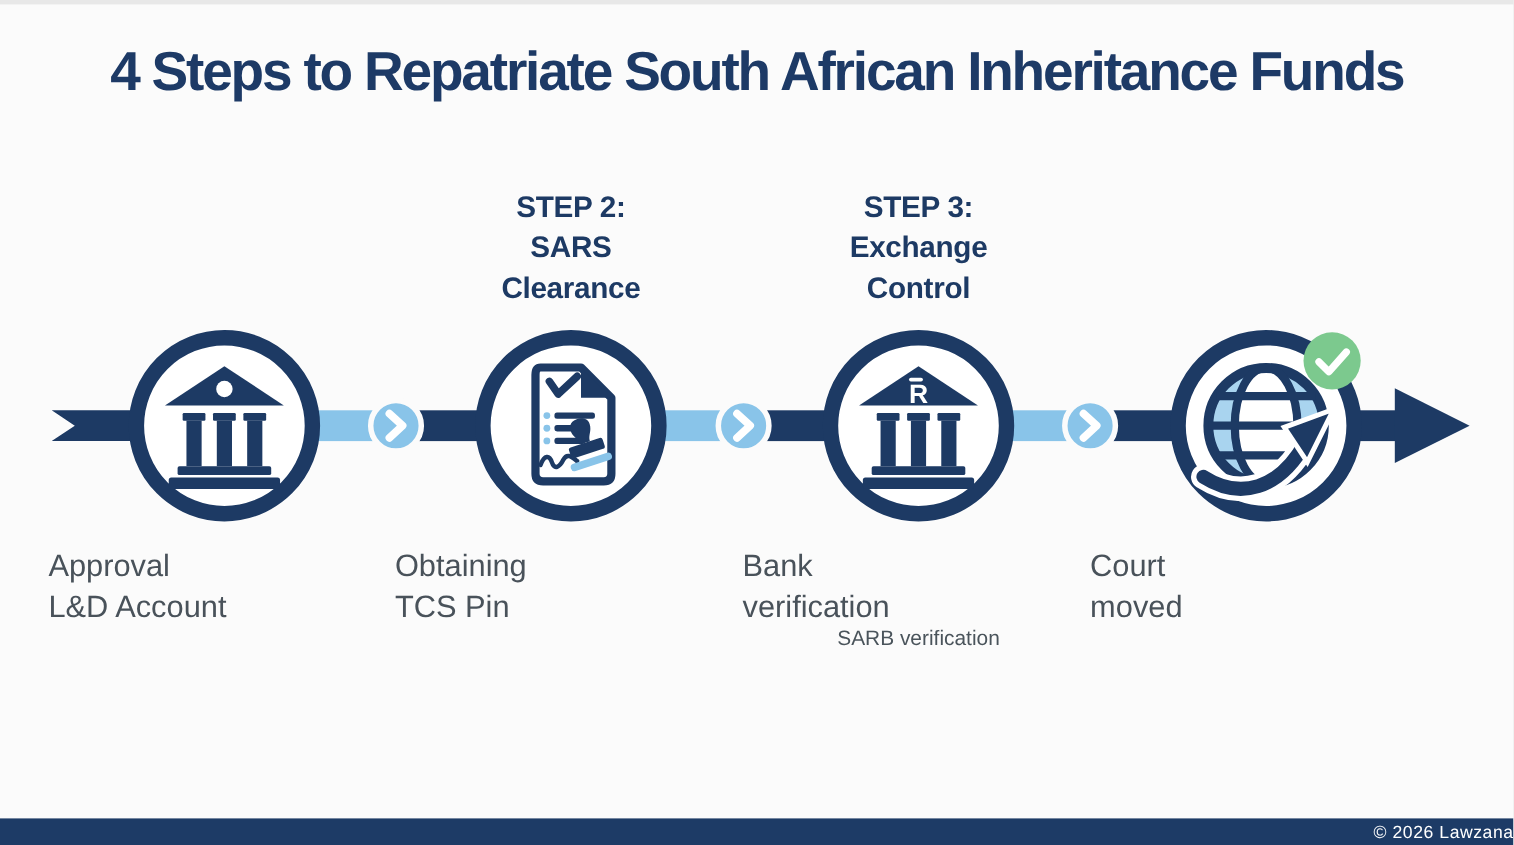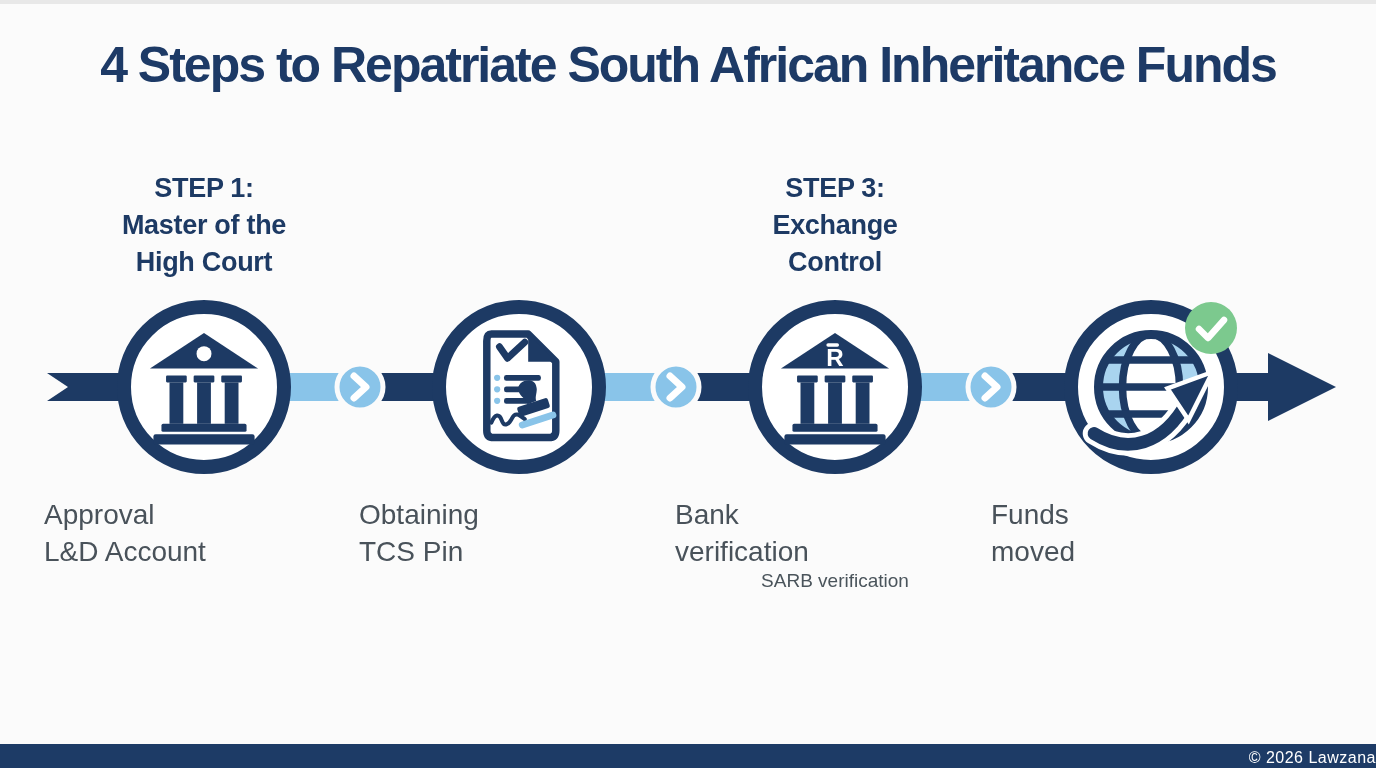--- a/index.html
+++ b/index.html
@@ -34,23 +34,23 @@
   }
   .footer-text{color:#ffffff;font-size:16px;letter-spacing:0.5px;}
 </style>
 </head>
 <body>
 
 <div class="canvas">
 
   <h1 class="page-title">4 Steps to Repatriate South African Inheritance Funds</h1>
 
-  <div class="step-header" style="left:44px">STEP 1:
-Master of the
-High Court</div>
+  <div class="step-header" style="left:359px">STEP 2:
+SARS
+Clearance</div>
   <div class="step-header" style="left:675px">STEP 3:
 Exchange
 Control</div>
 
   <svg class="timeline-svg" width="1376" height="210" viewBox="0 0 1376 210">
     <defs>
       <g id="bank-shape" fill="#1d3a64">
         <polygon points="50,3 97,34 3,34"></polygon>
         <rect x="17" y="40" width="18" height="6" rx="1"></rect>
         <rect x="20" y="46" width="12" height="36"></rect>
@@ -144,20 +144,20 @@
     </g>
   </svg>
 
   <div class="caption" style="left:44px">Approval
 L&amp;D Account</div>
   <div class="caption" style="left:359px">Obtaining
 TCS Pin</div>
   <div class="caption" style="left:675px">Bank
 verification</div>
   <div class="subcaption" style="left:675px">SARB verification</div>
-  <div class="caption" style="left:991px">Funds
+  <div class="caption" style="left:991px">Court
 moved</div>
 
   <div class="footer-bar">
     <span class="footer-text">© 2026 Lawzana</span>
   </div>
 
 </div>
 
 </body></html>

